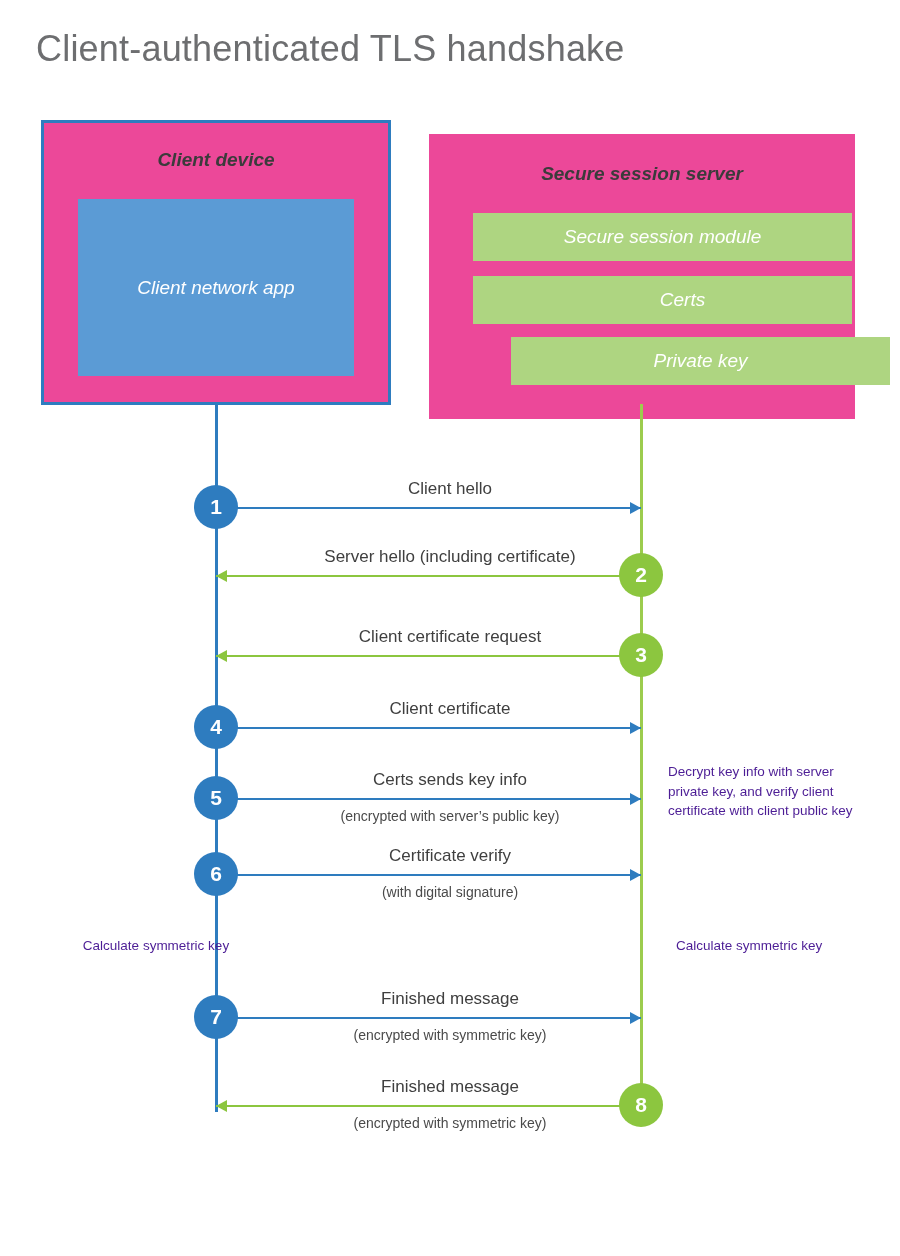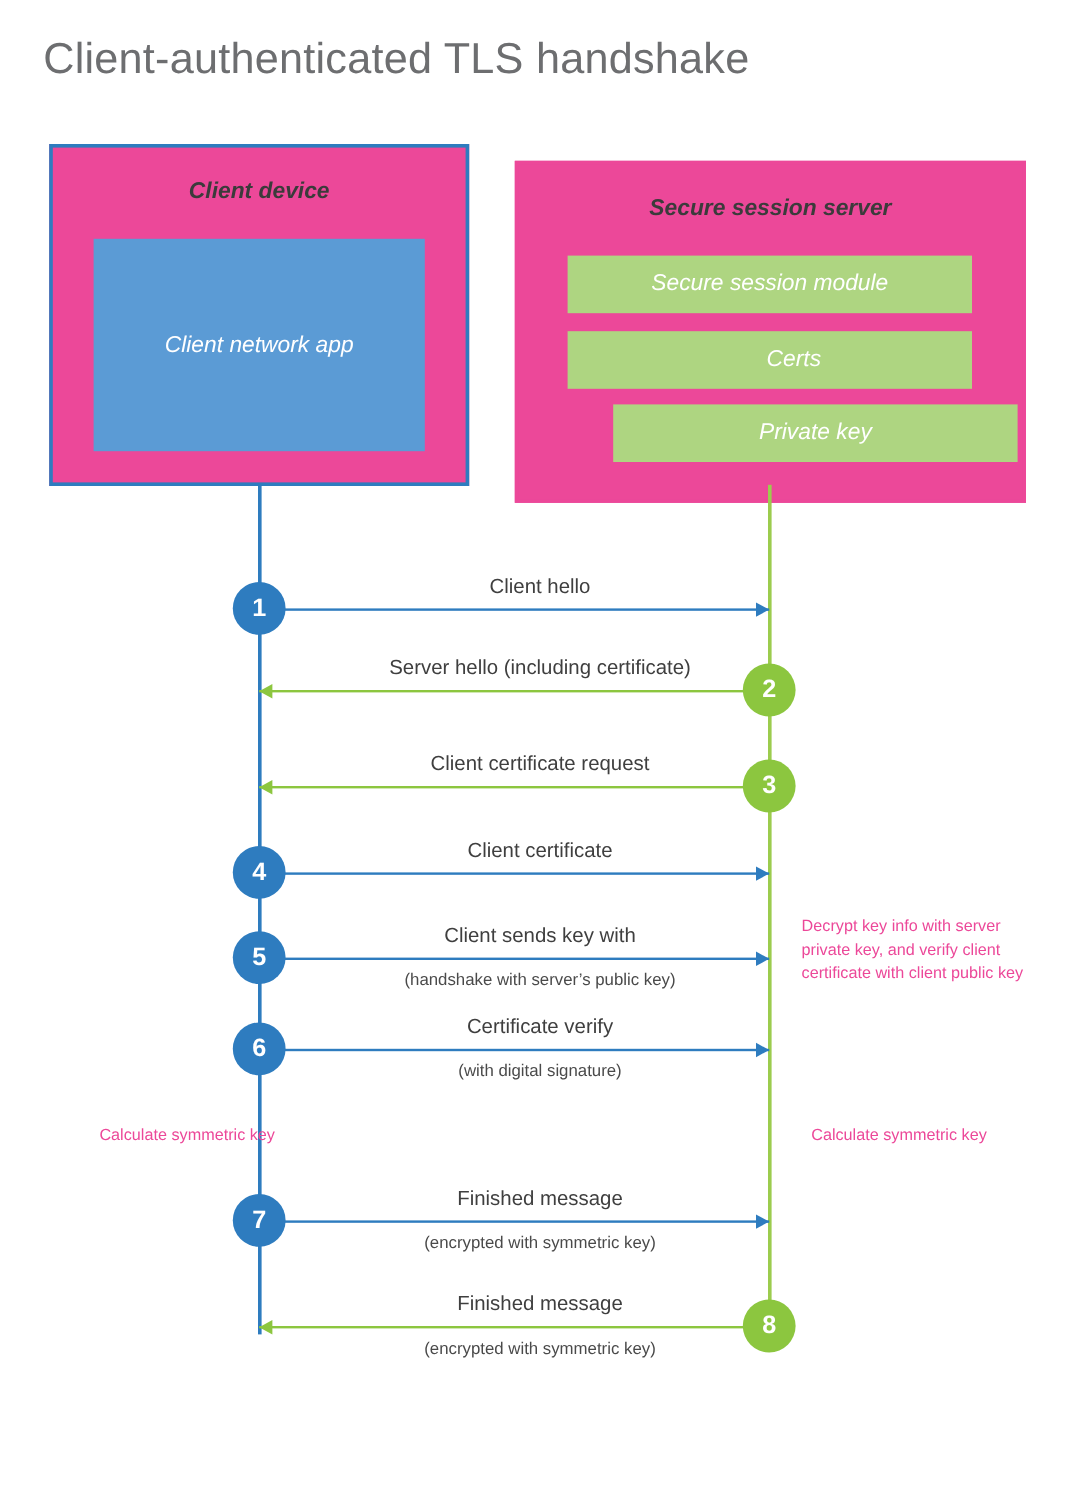--- a/index.html
+++ b/index.html
@@ -75,21 +75,21 @@
   }
   #client-app-block {
     left: 34px;
     top: 76px;
     width: 276px;
     height: 177px;
     background: #5b9bd5;
   }
   .server-block {
     left: 41px;
-    width: 337px;
+    width: 379px;
     height: 48px;
     background: #aed581;
   }
   #server-block-0 { top: 76px; }
   #server-block-1 { top: 139px; padding-left: 40px; }
   #server-block-2 { top: 200px; margin-left: 38px; }
 
   
   .lifeline {
     position: absolute;
@@ -177,21 +177,21 @@
   }
   .label-inner {
     display: inline-block;
   }
 
   
   .side-note {
     position: absolute;
     font-size: 13.5px;
     line-height: 1.45;
-    color: #ec4899;
+    color: #4c1d95;
   }
   #server-decrypt-note {
     left: 668px;
     top: 762px;
     width: 190px;
   }
   #client-calc-note {
     left: 76px;
     top: 936px;
     width: 160px;
@@ -245,22 +245,22 @@
     <div class="message" style="top: 727px;">
       <div class="msg-line blue" style="left: 216px; width: 425px;"></div>
       <div class="arrow-head right blue" style="left: 630px;"></div>
       <div class="step-circle blue">4</div>
       <div class="msg-label" style="left: 0px; width: 900px; text-align: center; padding-right: 43px;"><span class="label-inner">Client certificate</span></div>
     </div>
     <div class="message" style="top: 798px;">
       <div class="msg-line blue" style="left: 216px; width: 425px;"></div>
       <div class="arrow-head right blue" style="left: 630px;"></div>
       <div class="step-circle blue">5</div>
-      <div class="msg-label" style="left: 0px; width: 900px; text-align: center; padding-right: 43px;"><span class="label-inner">Client sends key with</span></div>
-      <div class="msg-sublabel" style="padding-right: 43px;"><span>(handshake with server’s public key)</span></div>
+      <div class="msg-label" style="left: 0px; width: 900px; text-align: center; padding-right: 43px;"><span class="label-inner">Certs sends key info</span></div>
+      <div class="msg-sublabel" style="padding-right: 43px;"><span>(encrypted with server’s public key)</span></div>
     </div>
     <div class="message" style="top: 874px;">
       <div class="msg-line blue" style="left: 216px; width: 425px;"></div>
       <div class="arrow-head right blue" style="left: 630px;"></div>
       <div class="step-circle blue">6</div>
       <div class="msg-label" style="left: 0px; width: 900px; text-align: center; padding-right: 43px;"><span class="label-inner">Certificate verify</span></div>
       <div class="msg-sublabel" style="padding-right: 43px;"><span>(with digital signature)</span></div>
     </div>
     <div class="message" style="top: 1017px;">
       <div class="msg-line blue" style="left: 216px; width: 425px;"></div>

